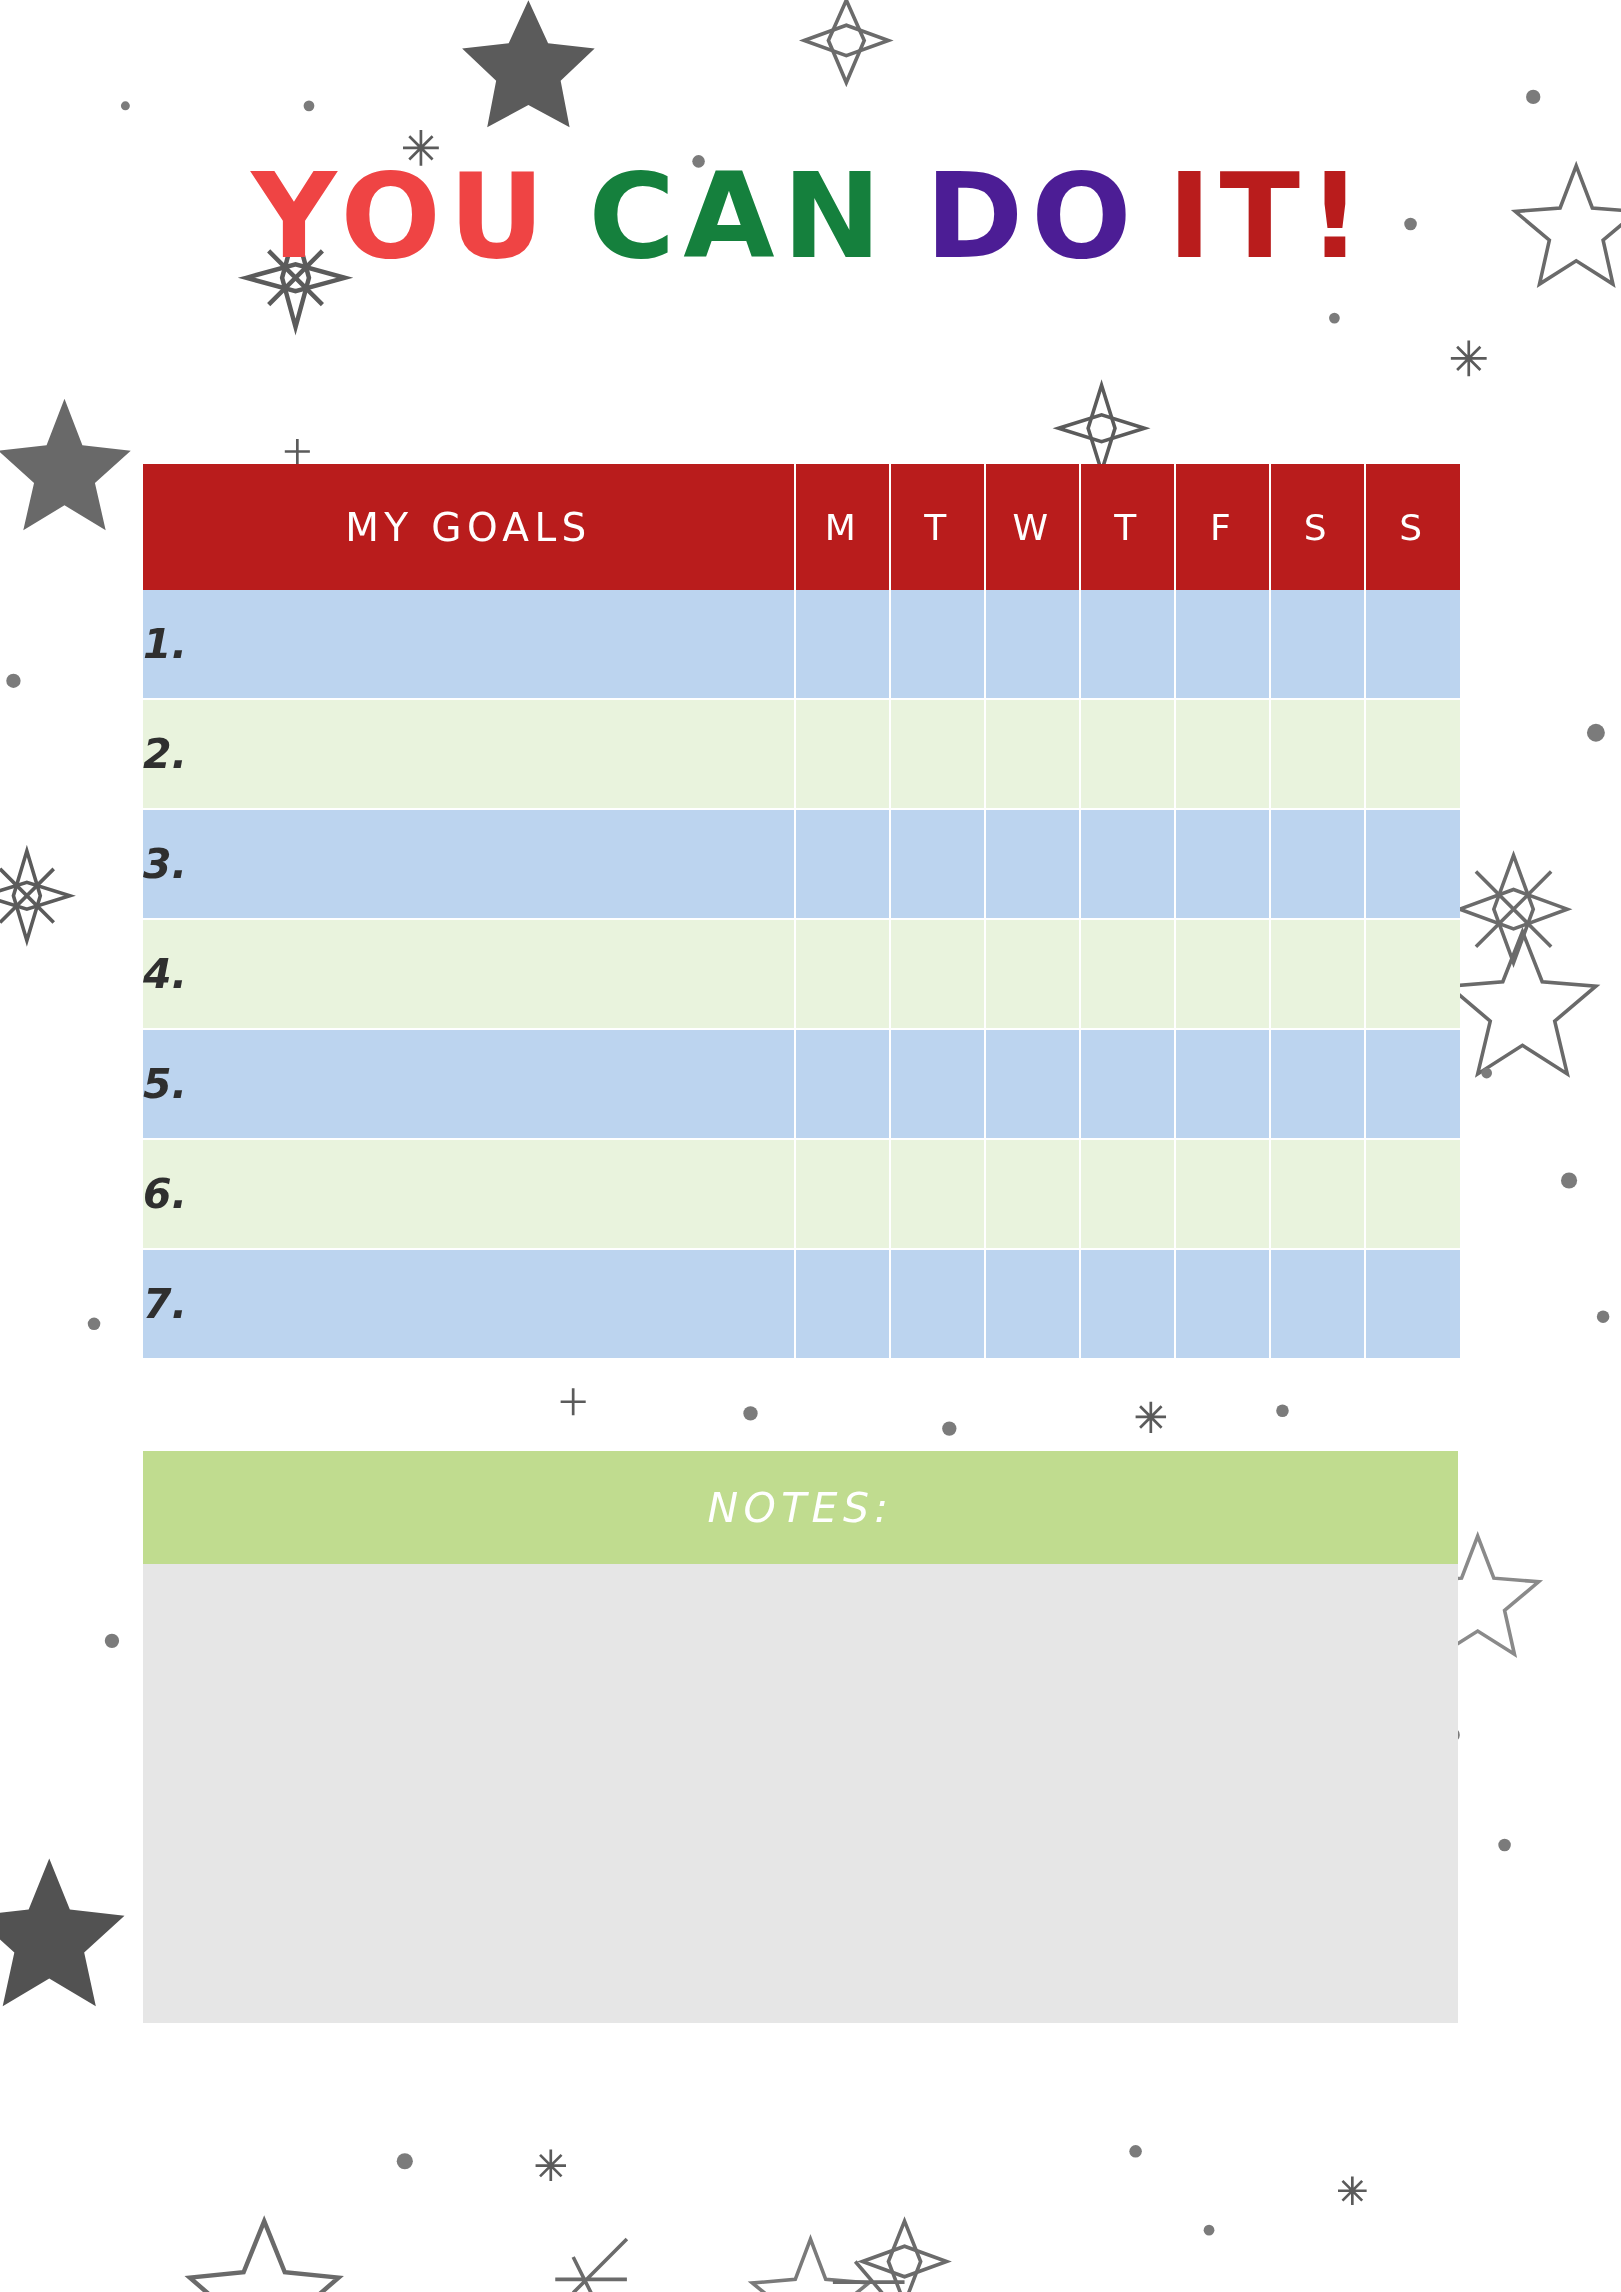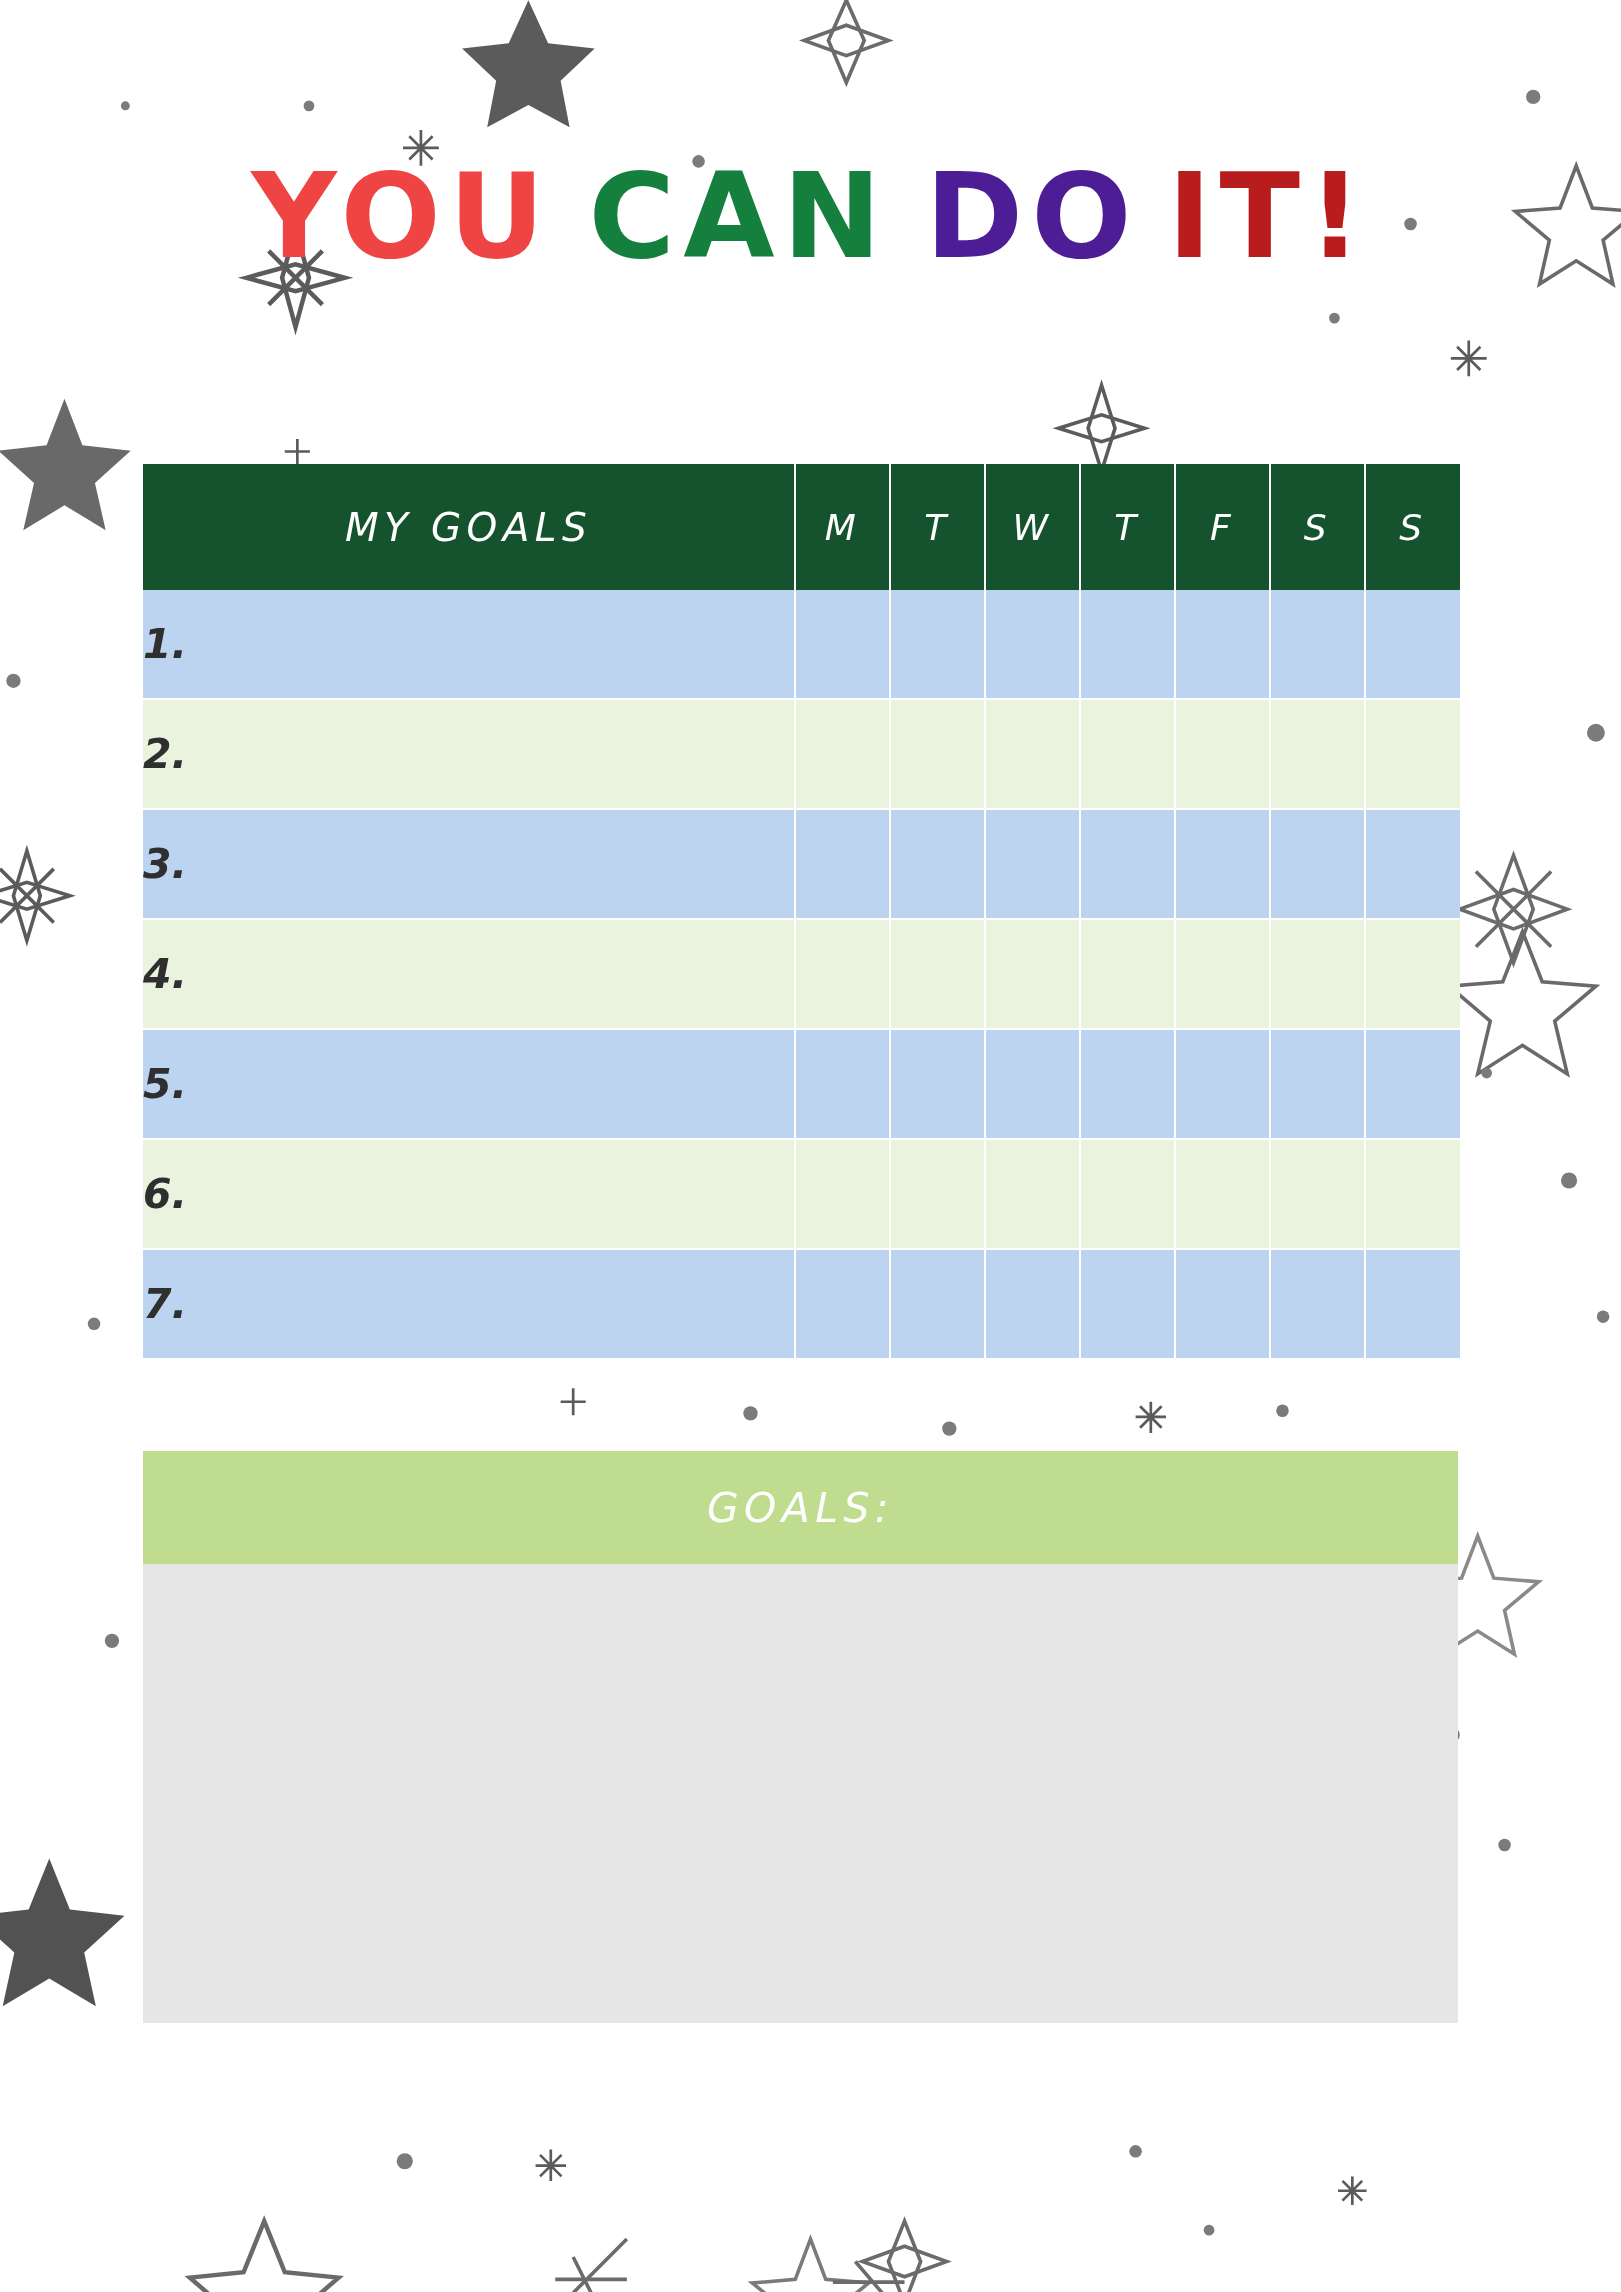--- a/index.html
+++ b/index.html
@@ -57,27 +57,26 @@
     left: 143px;
     top: 464px;
     width: 1315px;
     border-collapse: collapse;
     table-layout: fixed;
   }
   .goals-table col.c-goals { width: 652px; }
   .goals-table col.c-day   { width: 95px; }
 
   .goals-table th {
-    background: #14532d;
+    background: #b91c1c;
     color: #ffffff;
     height: 124px;
     font-family: "DejaVu Sans", sans-serif;
     font-size: 36px;
     font-weight: 400;
-    font-style: italic;
     letter-spacing: 4.5px;
     border-right: 2.7px solid #ffffff;
   }
   .goals-table th.goals-head {
     font-size: 39px;
     letter-spacing: 5.4px;
   }
   .goals-table th:last-child { border-right: none; }
 
   .goals-table td {
@@ -341,18 +340,18 @@
         <td></td>
         <td></td>
         <td></td>
         <td></td>
         <td></td>
         <td></td>
       </tr>
     </tbody>
   </table>
 
-  <div class="notes-header">GOALS:</div>
+  <div class="notes-header">NOTES:</div>
   <div class="notes-body"></div>
 
 
 </div>
 
 
 </body></html>

